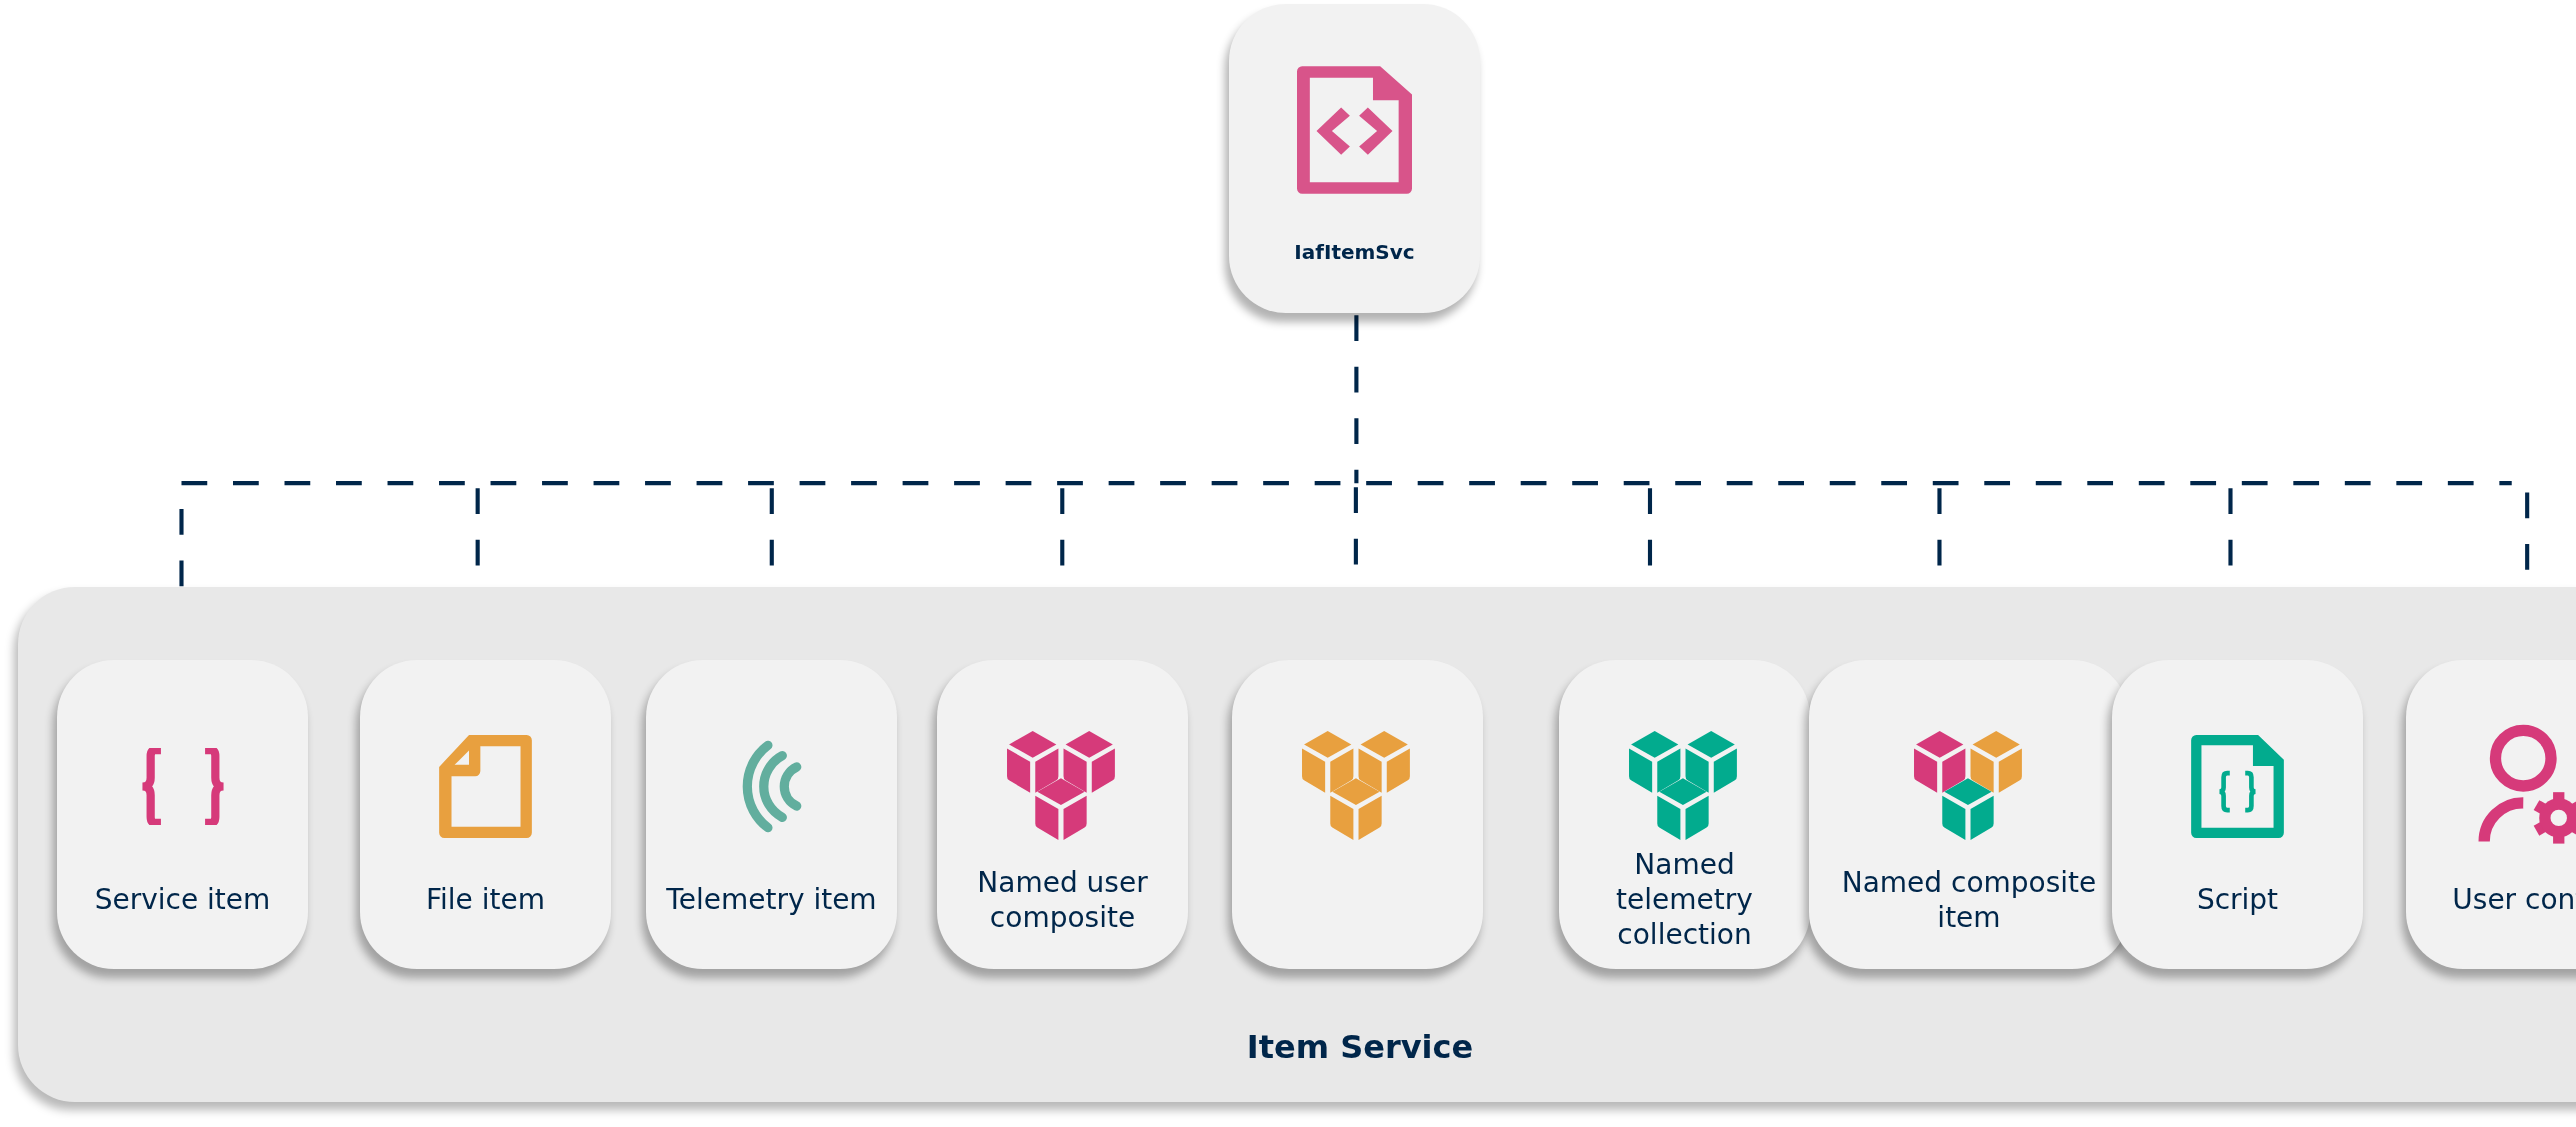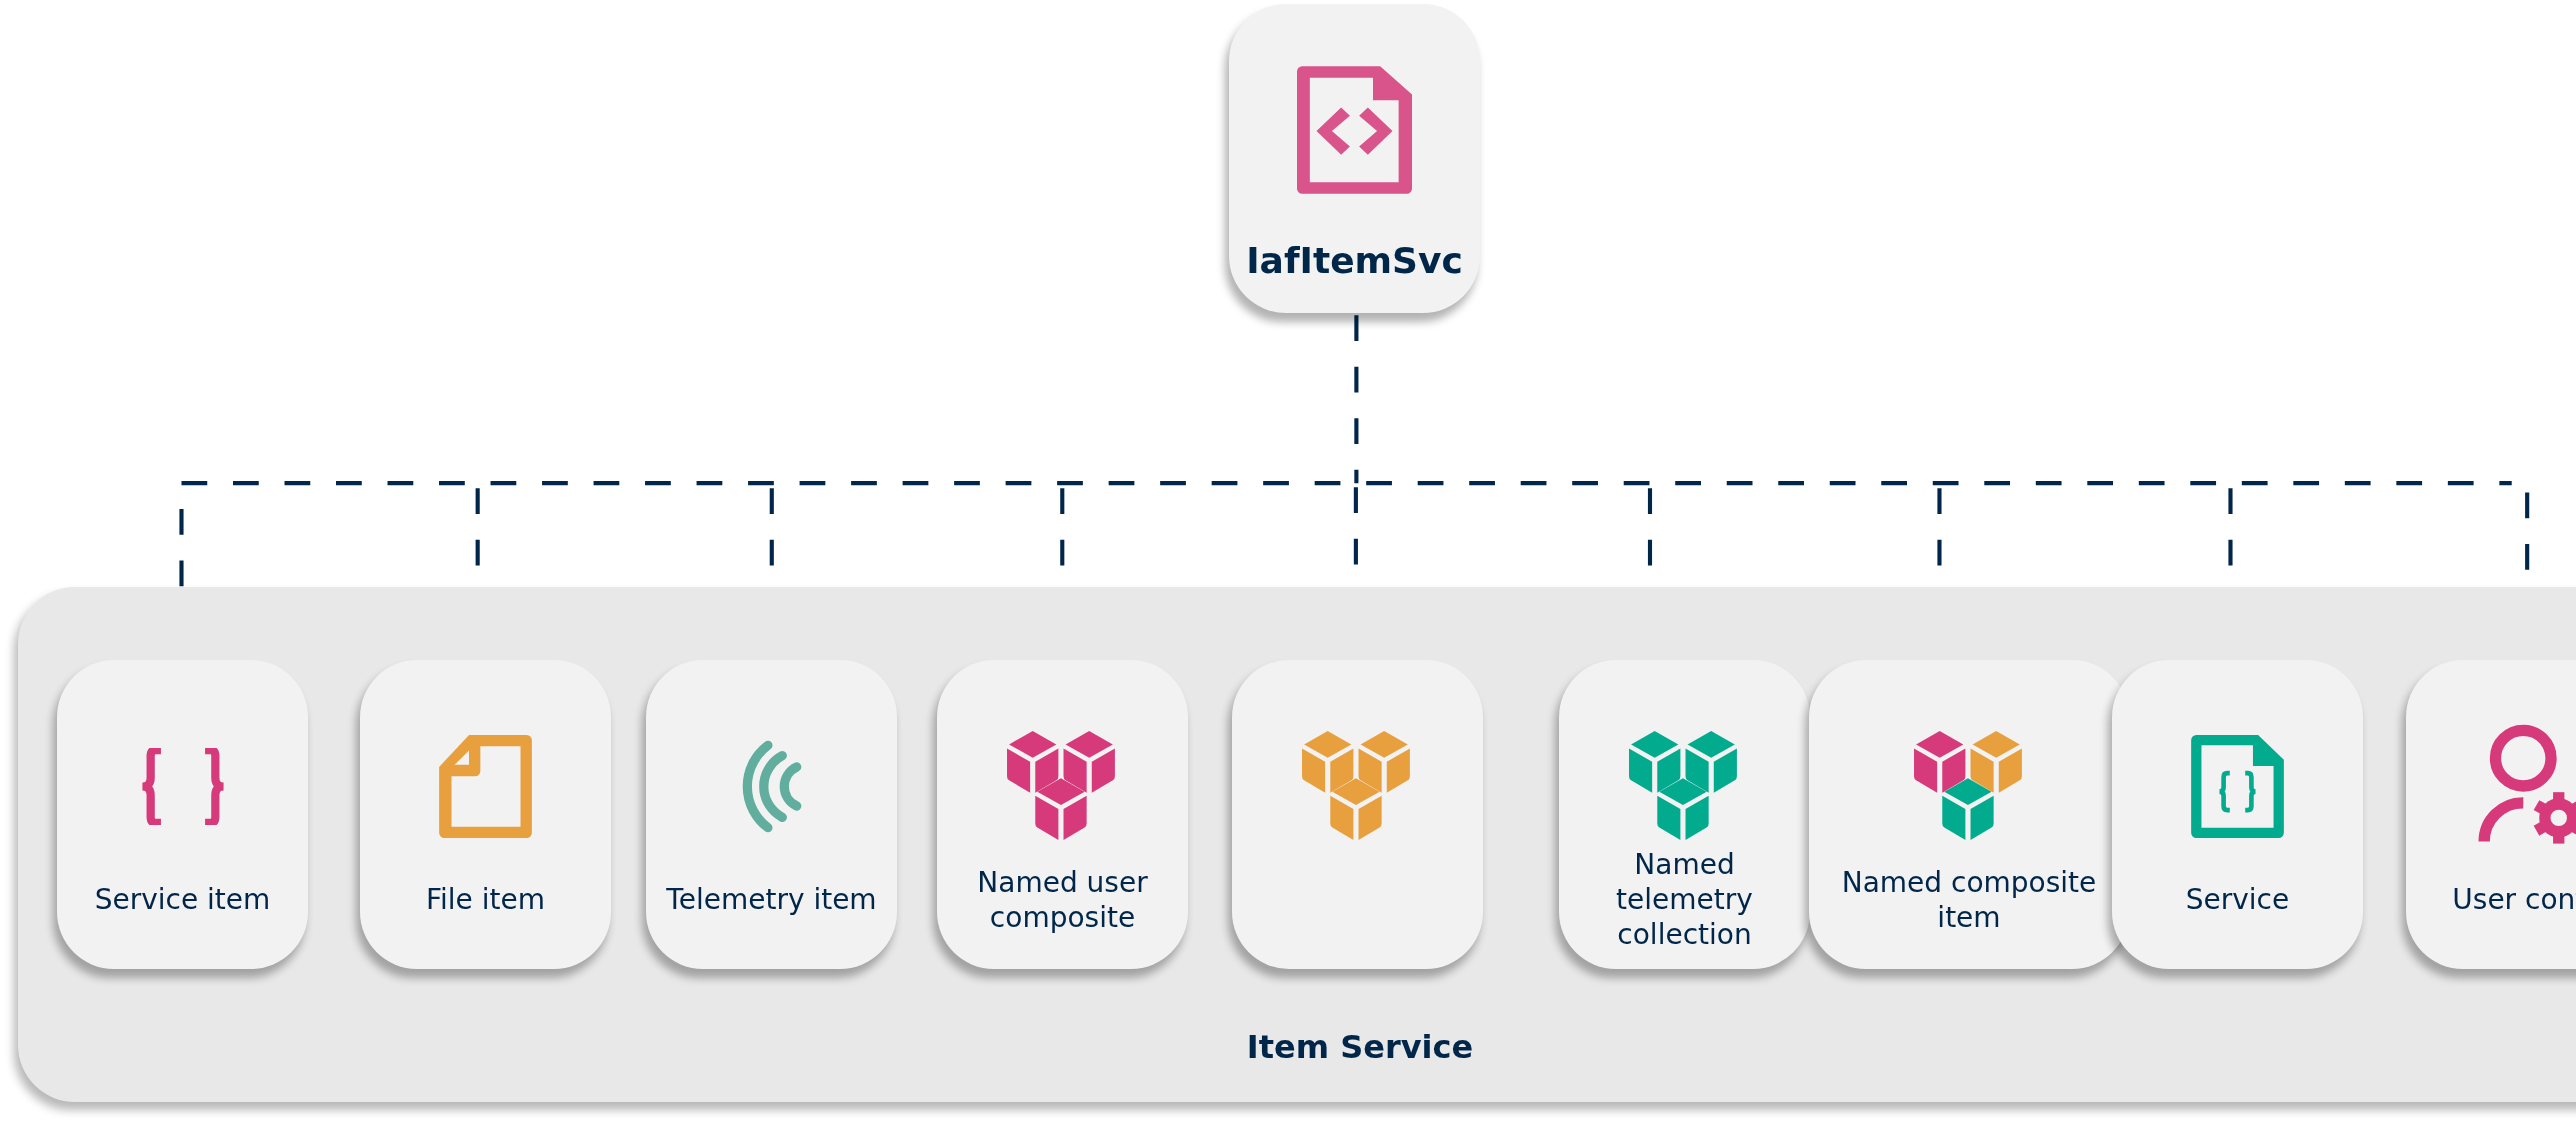--- a/index.html
+++ b/index.html
@@ -28,21 +28,21 @@
     font-size: 28px; line-height: 35px; color: #00264A;
   }
   .top-box {
     position: absolute; left: 1229px; top: 4.1px; width: 251px; height: 309px;
     background: #F2F2F2; border-radius: 57px;
     box-shadow: -3.1px 8.2px 8.2px rgba(0,0,0,0.30);
   }
   .top-box .icon { position: absolute; left: 0; right: 0; top: 62px; display: flex; justify-content: center; }
   .top-box .title {
     position: absolute; left: 0; right: 0; top: 236px; text-align: center;
-    font-size: 36px; font-weight: bold; color: #00264A;
+    font-size: 20px; font-weight: bold; color: #00264A;
   }
   svg.connectors { position: absolute; left: 0; top: 0; width: 2720px; height: 1127px; pointer-events: none; }
 </style>
 </head>
 <body>
 
 <svg class="connectors" viewBox="0 0 5280 2188">
   <g fill="none" stroke="#00264A" stroke-width="8" stroke-dasharray="50 50">
     <path d="M2633 612 V938"></path>
     <path d="M352 1238 V938 H4876"></path>
@@ -200,21 +200,21 @@
   <div class="icon">
     <svg width="93" height="103" viewBox="0 0 180 200">
       <path d="M10 0 H130 L180 48 V190 a10 10 0 0 1 -10 10 H10 a10 10 0 0 1 -10 -10 V10 a10 10 0 0 1 10 -10 Z
                M20 20 V180 H160 V60 H120 V20 Z" fill="#02AB8E" fill-rule="evenodd"></path>
       <g fill="none" stroke="#02AB8E" stroke-width="9">
         <path d="M75 74 H70 Q63 74 63 82 V102 Q63 110 55 110 Q63 110 63 118 V138 Q63 146 70 146 H75"></path>
         <path d="M105 74 H110 Q117 74 117 82 V102 Q117 110 125 110 Q117 110 117 118 V138 Q117 146 110 146 H105"></path>
       </g>
     </svg>
   </div>
-  <div class="label">Service</div>
+  <div class="label">Script</div>
 </div>
 
 <div class="card" style="left:2406px">
   <div class="icon">
     <svg width="108" height="124" viewBox="0 0 210 240">
       <circle cx="88" cy="66" r="54" fill="none" stroke="#D63A7A" stroke-width="22"></circle>
       <path d="M88 153 A75 75 0 0 0 12 228" fill="none" stroke="#D63A7A" stroke-width="22"></path>
       <g transform="translate(157,182)" fill="#D63A7A">
         <rect x="-11" y="-50" width="22" height="100"></rect>
         <rect x="-11" y="-50" width="22" height="100" transform="rotate(60)"></rect>

